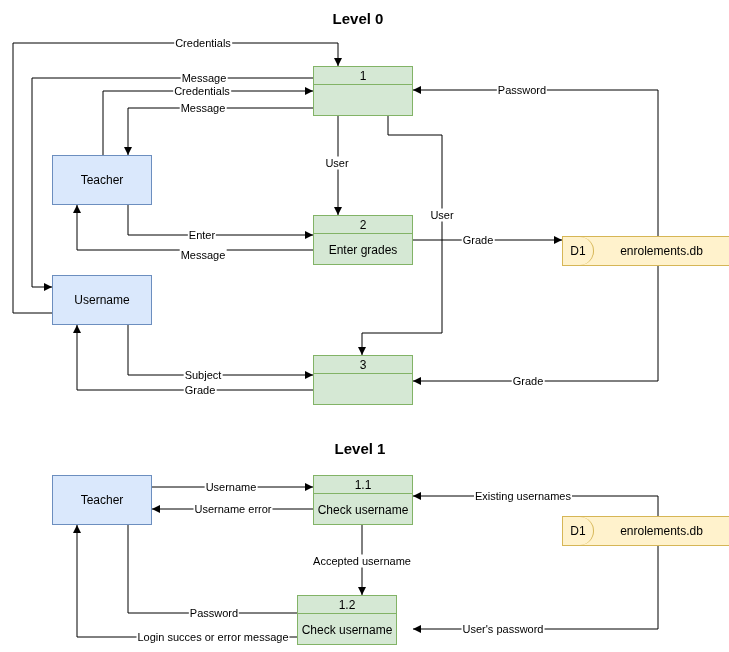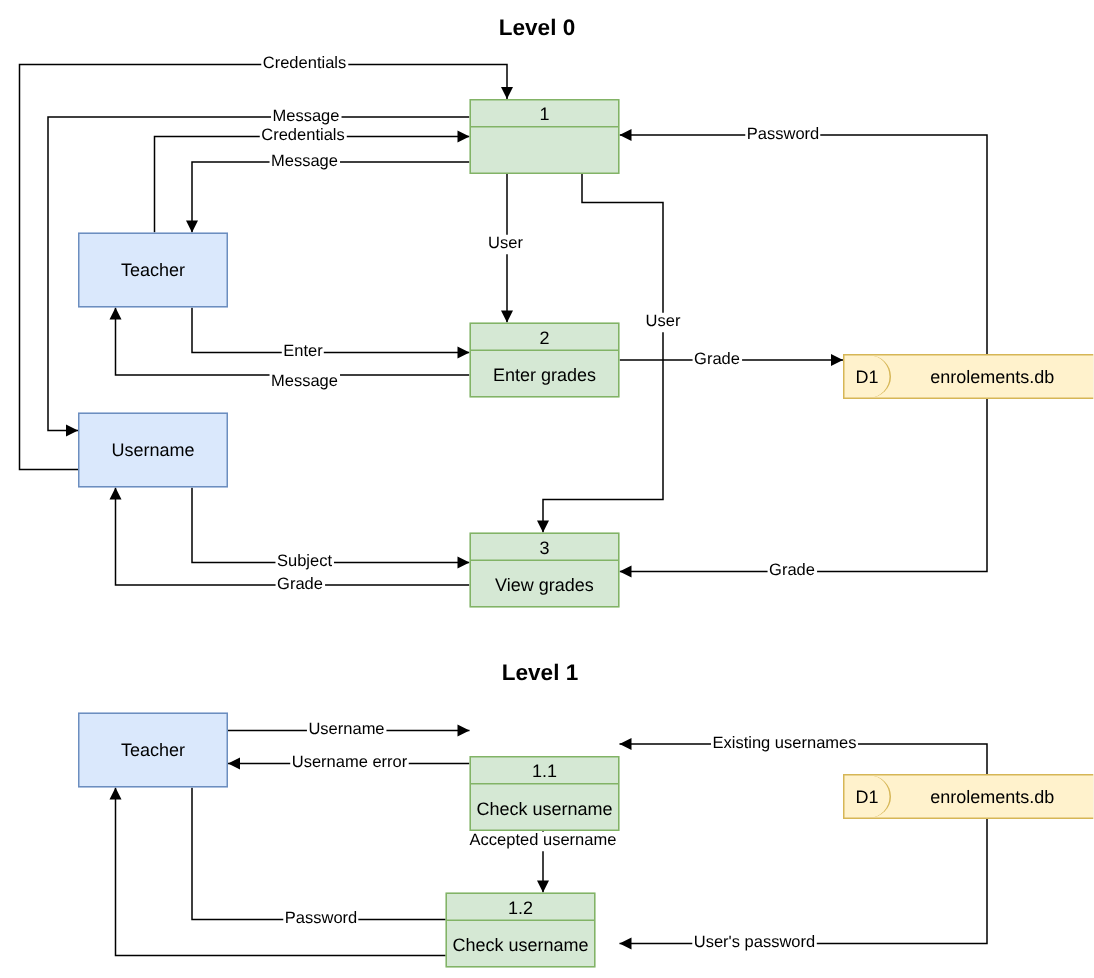--- a/index.html
+++ b/index.html
@@ -123,21 +123,20 @@
     <span>Username</span>
   </div>
 
   <div class="node process" style="left:313px; top:215px;">
     <div class="p-head">2</div>
     <div class="p-body">Enter grades</div>
   </div>
 
   <div class="node process" style="left:313px; top:355px;">
     <div class="p-head">3</div>
-    <div class="p-body">View grades</div>
   </div>
 
   <div class="node datastore" style="left:562px; top:236px;">
     <div class="ds-id">D1</div>
     <div class="ds-name">enrolements.db</div>
   </div>
 
   <span class="flabel" style="left:203px; top:43px;">Credentials</span>
   <span class="flabel" style="left:204px; top:78px;">Message</span>
   <span class="flabel" style="left:202px; top:91px;">Credentials</span>
@@ -151,35 +150,36 @@
   <span class="flabel" style="left:203px; top:375px;">Subject</span>
   <span class="flabel" style="left:200px; top:390px;">Grade</span>
   <span class="flabel" style="left:528px; top:381px;">Grade</span>
 
   <div class="title" style="left:360px; top:440px;">Level 1</div>
 
   <div class="node entity" style="left:52px; top:475px;">
     <span>Teacher</span>
   </div>
 
-  <div class="node process" style="left:313px; top:475px;margin-top:29px;">
+  <div class="node process" style="left:313px; top:475px;">
     <div class="p-head">1.1</div>
     <div class="p-body">Check username</div>
   </div>
 
   <div class="node process" style="left:297px; top:595px;">
     <div class="p-head">1.2</div>
     <div class="p-body">Check username</div>
   </div>
 
   <div class="node datastore" style="left:562px; top:516px;">
     <div class="ds-id">D1</div>
     <div class="ds-name">enrolements.db</div>
   </div>
 
   <span class="flabel" style="left:231px; top:487px;">Username</span>
   <span class="flabel" style="left:233px; top:509px;">Username error</span>
   <span class="flabel" style="left:523px; top:496px;">Existing usernames</span>
   <span class="flabel" style="left:362px; top:561px;">Accepted username</span>
   <span class="flabel" style="left:214px; top:613px;">Password</span>
+  <span class="flabel" style="left:213px; top:637px;">Login succes or error message</span>
   <span class="flabel" style="left:503px; top:629px;">User's password</span>
 
 </div>
 
 </body></html>

